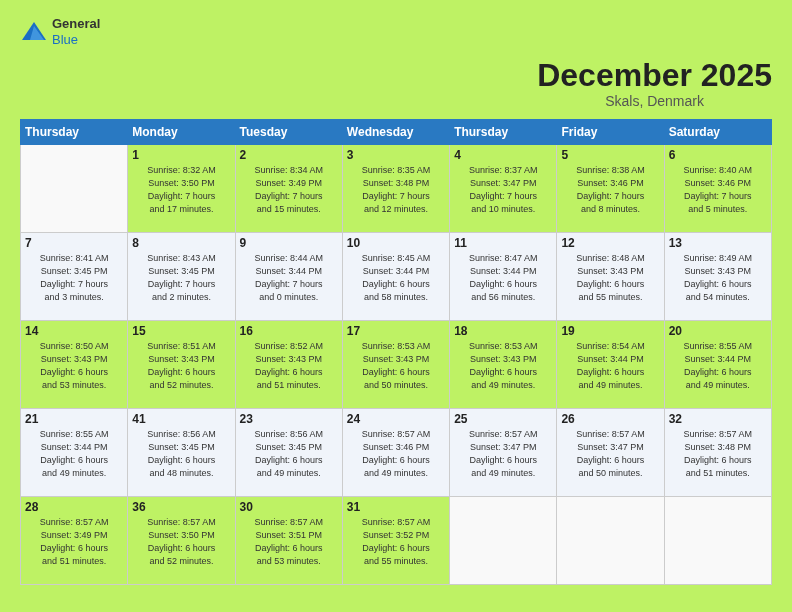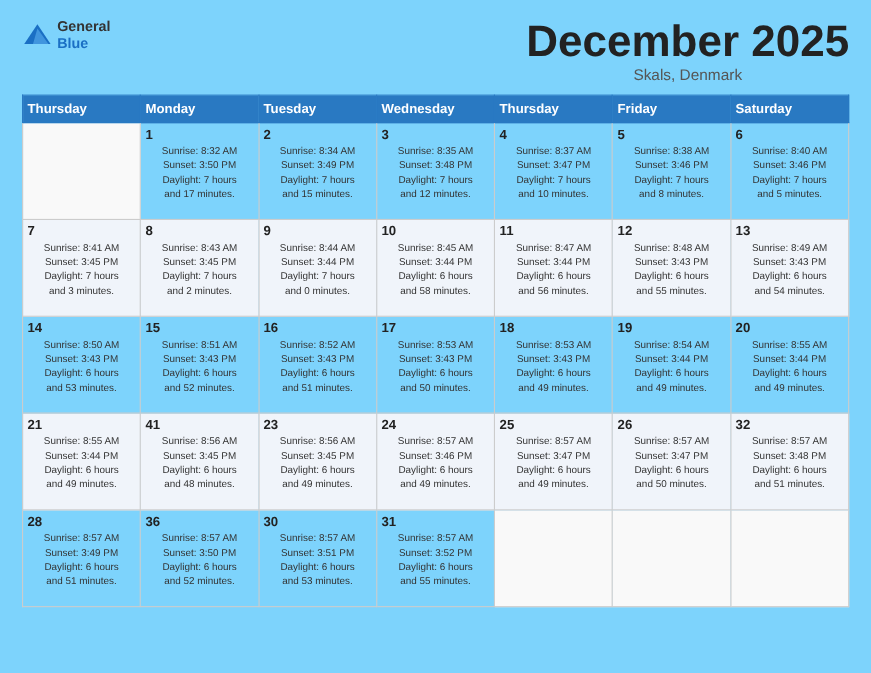--- a/index.html
+++ b/index.html
@@ -7,45 +7,46 @@
       font-family: Arial, sans-serif;
       background: #fff;
       width: 792px;
       height: 612px;
       overflow: hidden;
     }
     .page {
       width: 792px;
       height: 612px;
       padding: 16px 20px;
-      background: #7dd3fc;
+      background: #bef264;
     }
     .header {
       display: flex;
       justify-content: space-between;
       align-items: flex-start;
       margin-bottom: 10px;
     }
     .logo {
       display: flex;
       align-items: center;
       gap: 4px;
     }
     .logo-icon {
       width: 28px;
       height: 28px;
     }
     .title-block {
       text-align: right;
     }
     .month-title {
-      font-size: 40px;
+      font-size: 32px;
       font-weight: bold;
       color: #222;
       line-height: 1.1;
+      margin-top: 42px;
     }
     .subtitle {
       font-size: 14px;
       color: #555;
       text-align: center;
     }
     .calendar {
       width: 100%;
       border-collapse: collapse;
       table-layout: fixed;
@@ -92,21 +93,21 @@
 
 <div class="page">
   <div class="header">
     <div class="logo">
       <svg class="logo-icon" viewBox="0 0 28 28">
         <polygon points="14,4 26,22 2,22" fill="#1a6fc4"></polygon>
         <polygon points="14,8 24,22 10,22" fill="#5aaff0" opacity="0.6"></polygon>
       </svg>
       <div>
         <div style="font-size:13px;font-weight:bold;color:#333;line-height:1.2">General</div>
-        <div style="font-size:13px;font-weight:bold;color:#1a6fc4;line-height:1.2">Blue</div>
+        <div style="font-size:13px;font-weight:normal;color:#1a6fc4;line-height:1.2">Blue</div>
       </div>
     </div>
     <div class="title-block">
       <div class="month-title">December 2025</div>
       <div class="subtitle">Skals, Denmark</div>
     </div>
   </div>
 
   <table class="calendar">
     <thead>

